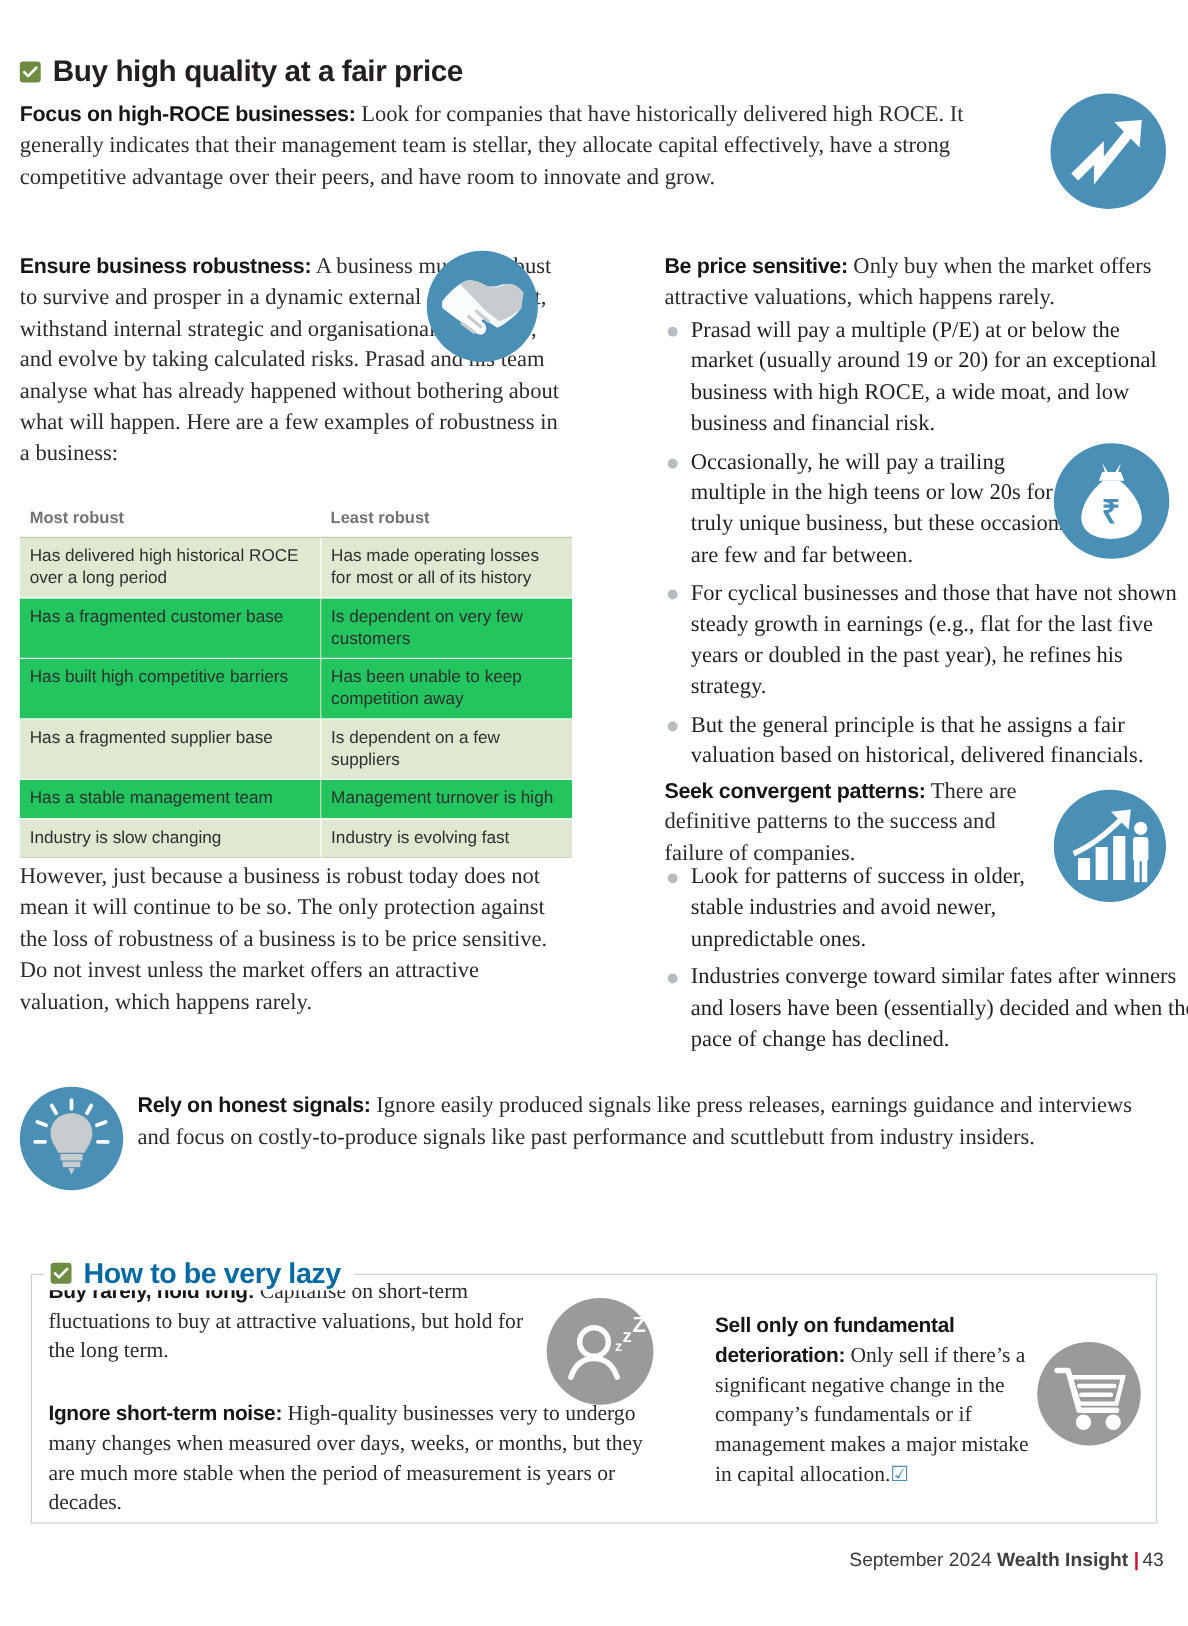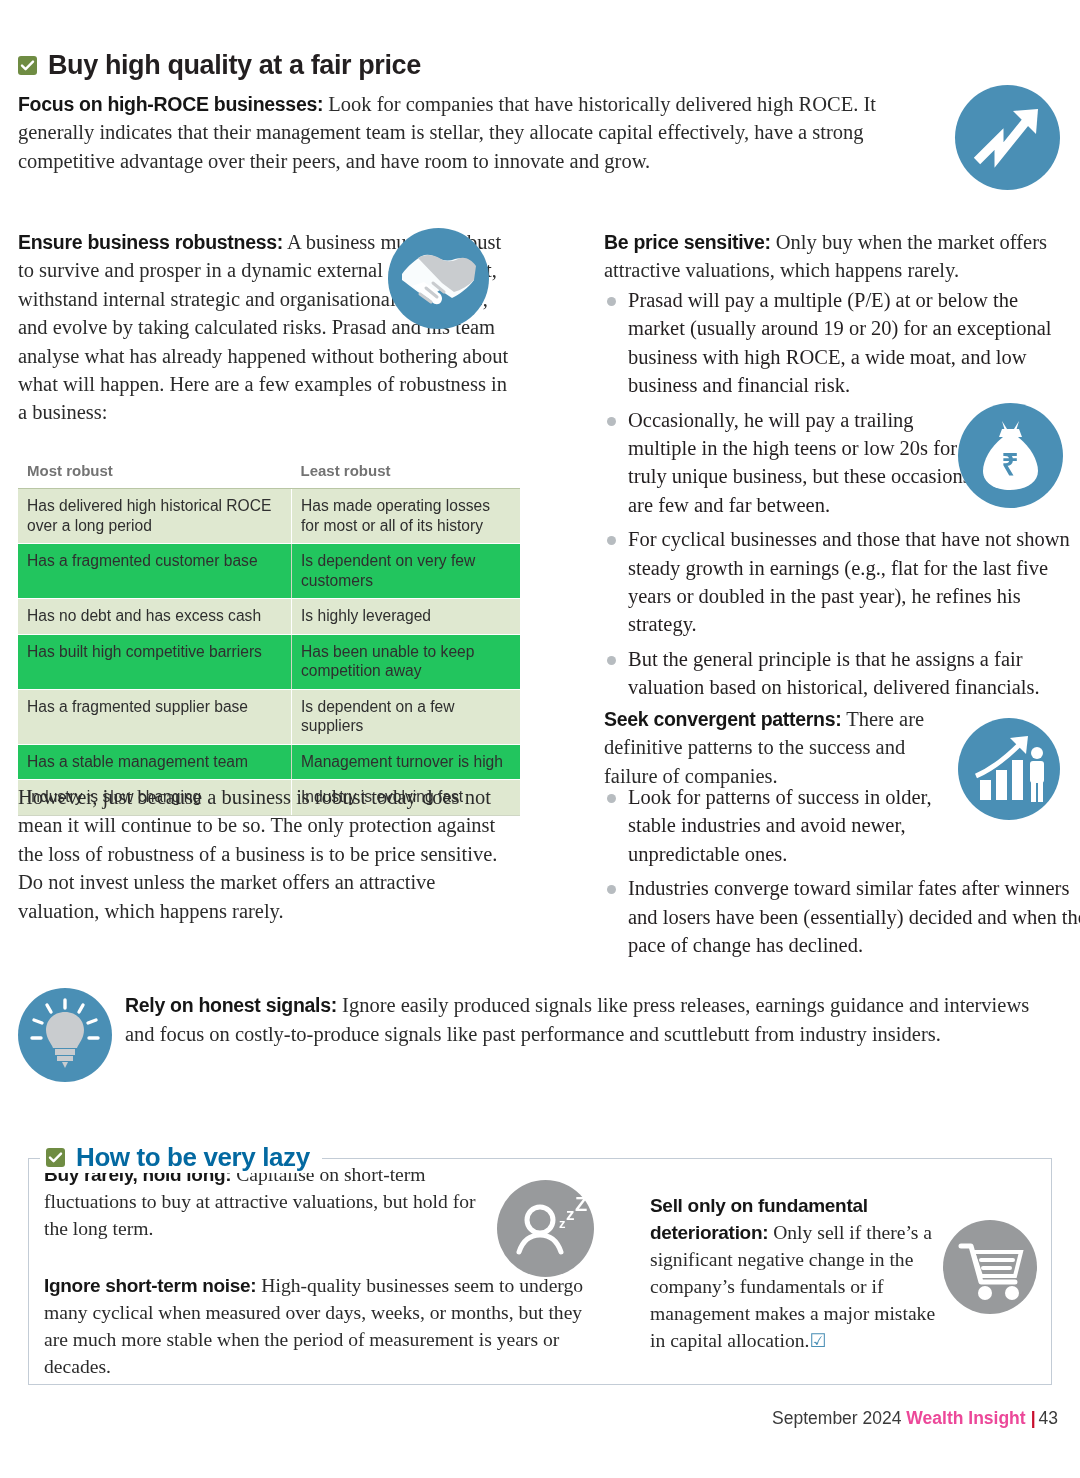--- a/index.html
+++ b/index.html
@@ -108,21 +108,21 @@
   .lz{position:absolute;font-size:19.6px;line-height:27px;color:#2b2b2b;}
   .lz .lead{font-size:19px;}
 
   
   #footer{
     position:absolute;right:22px;top:1408px;
     font-family:"Liberation Sans", sans-serif;
     font-size:17.5px;color:#3a3a3a;
     white-space:nowrap;
   }
-  #footer b{color:#ec4899;}
+  #footer b{color:#404040;}
   #footer .bar{color:#c8102e;font-weight:bold;padding:0 3px 0 5px;}
 
   .endmark{display:inline-block;color:#4a8fb5;font-size:19px;line-height:1;}
 </style>
 </head>
 <body>
 
 <div class="page">
 
   <div class="sec-head" id="h-buy">
@@ -166,24 +166,20 @@
       </tr>
     </thead>
     <tbody>
       <tr class="sh">
         <td class="c1">Has delivered high historical ROCE over a long period</td>
         <td>Has made operating losses for most or all of its history</td>
       </tr>
       <tr class="wh">
         <td class="c1">Has a fragmented customer base</td>
         <td>Is dependent on very few customers</td>
-      </tr>
-      <tr class="sh">
-        <td class="c1">Has no debt and has excess cash</td>
-        <td>Is highly leveraged</td>
       </tr>
       <tr class="wh">
         <td class="c1">Has built high competitive barriers</td>
         <td>Has been unable to keep competition away</td>
       </tr>
       <tr class="sh">
         <td class="c1">Has a fragmented supplier base</td>
         <td>Is dependent on a few suppliers</td>
       </tr>
       <tr class="wh">
@@ -273,21 +269,21 @@
         </svg>
     </span>
     <span>How to be very lazy</span>
   </div>
 
   <div class="lz" style="left:44px;top:1161px;width:440px;">
     <span class="lead">Buy rarely, hold long:</span><span> Capitalise on short-term fluctuations to buy at attractive valuations, but hold for the long term.</span>
   </div>
 
   <div class="lz" style="left:44px;top:1272px;width:556px;">
-    <span class="lead">Ignore short-term noise:</span><span> High-quality businesses seem to undergo many cyclical when measured over days, weeks, or months, but they are much more stable when the period of measurement is years or decades.</span>
+    <span class="lead">Ignore short-term noise:</span><span> High-quality businesses very to undergo many changes when measured over days, weeks, or months, but they are much more stable when the period of measurement is years or decades.</span>
   </div>
 
   <span class="icon" style="left:497px;top:1180px;width:97px;height:97px;background:#989a9c;">
     <svg viewBox="0 0 97 97">
       <circle cx="43" cy="40" r="13" fill="none" stroke="#ffffff" stroke-width="5"></circle>
       <path d="M22 72 C26 60 34 55 43 55 C52 55 60 60 64 72" fill="none" stroke="#ffffff" stroke-width="5" stroke-linecap="round"></path>
       <text x="62" y="48" font-family="'Liberation Sans',sans-serif" font-size="13" font-weight="bold" fill="#ffffff">z</text>
       <text x="69" y="40" font-family="'Liberation Sans',sans-serif" font-size="17" font-weight="bold" fill="#ffffff">z</text>
       <text x="78" y="31" font-family="'Liberation Sans',sans-serif" font-size="20" font-weight="bold" fill="#ffffff">Z</text>
     </svg>

